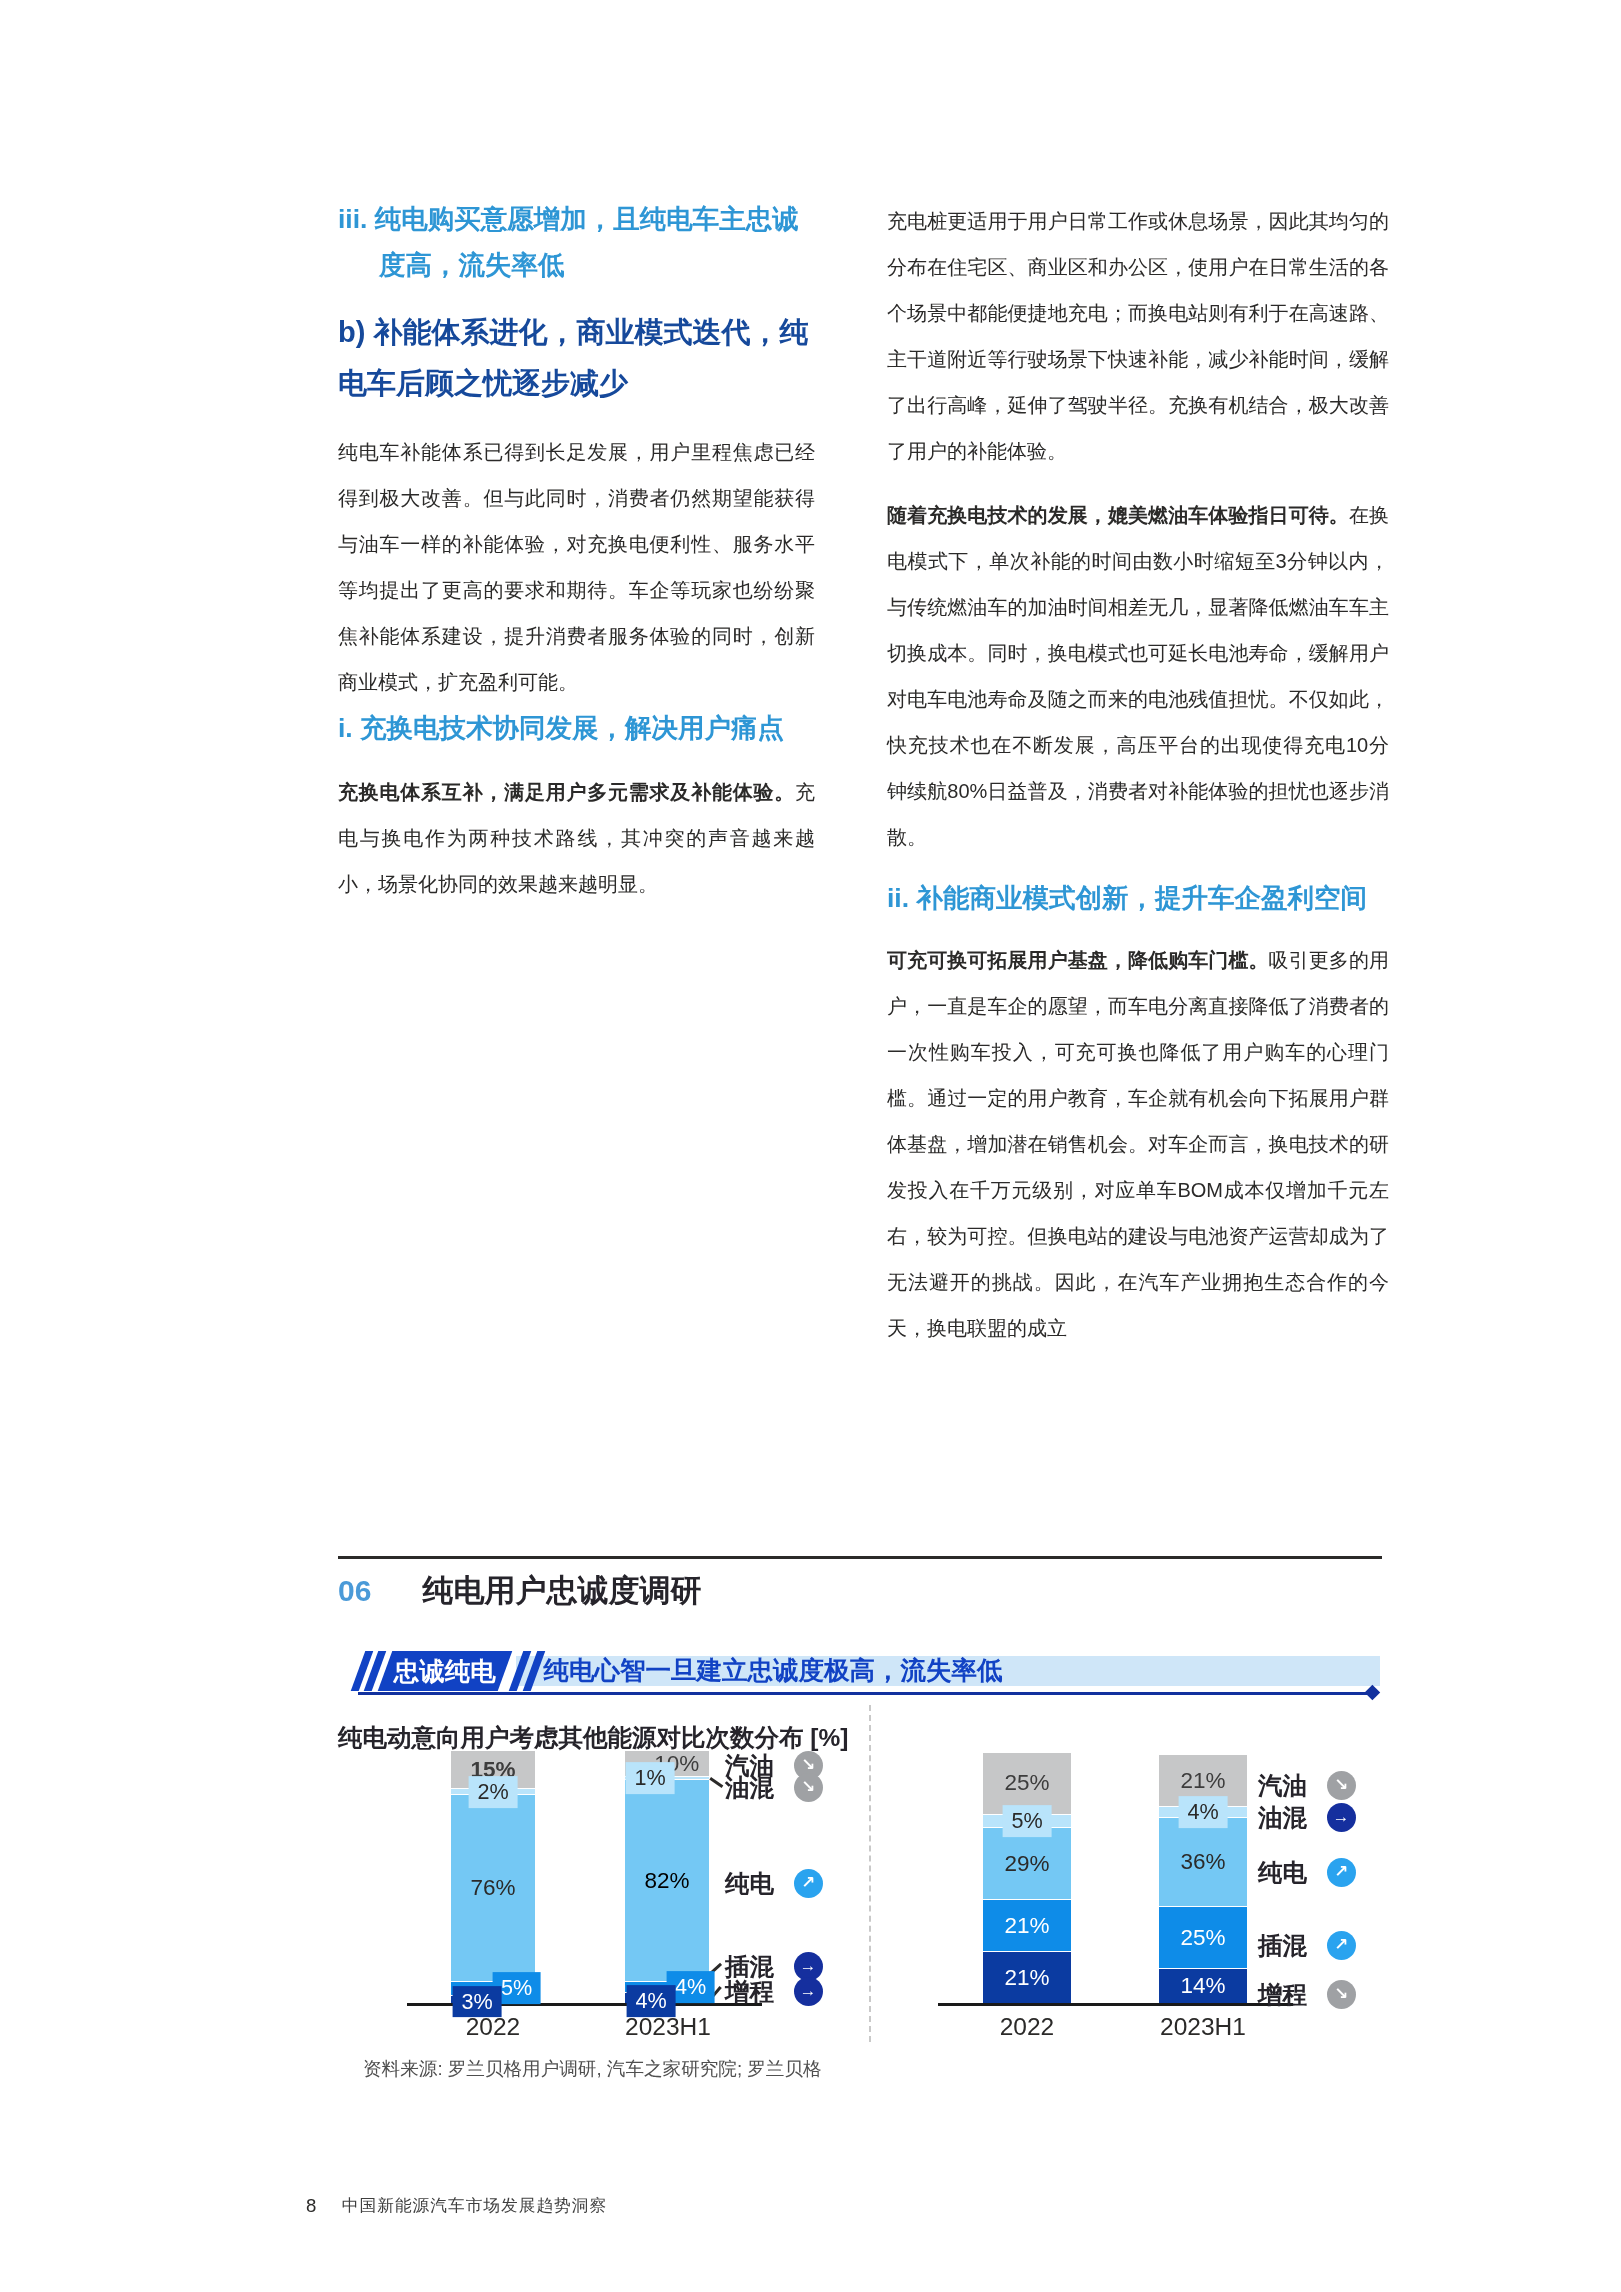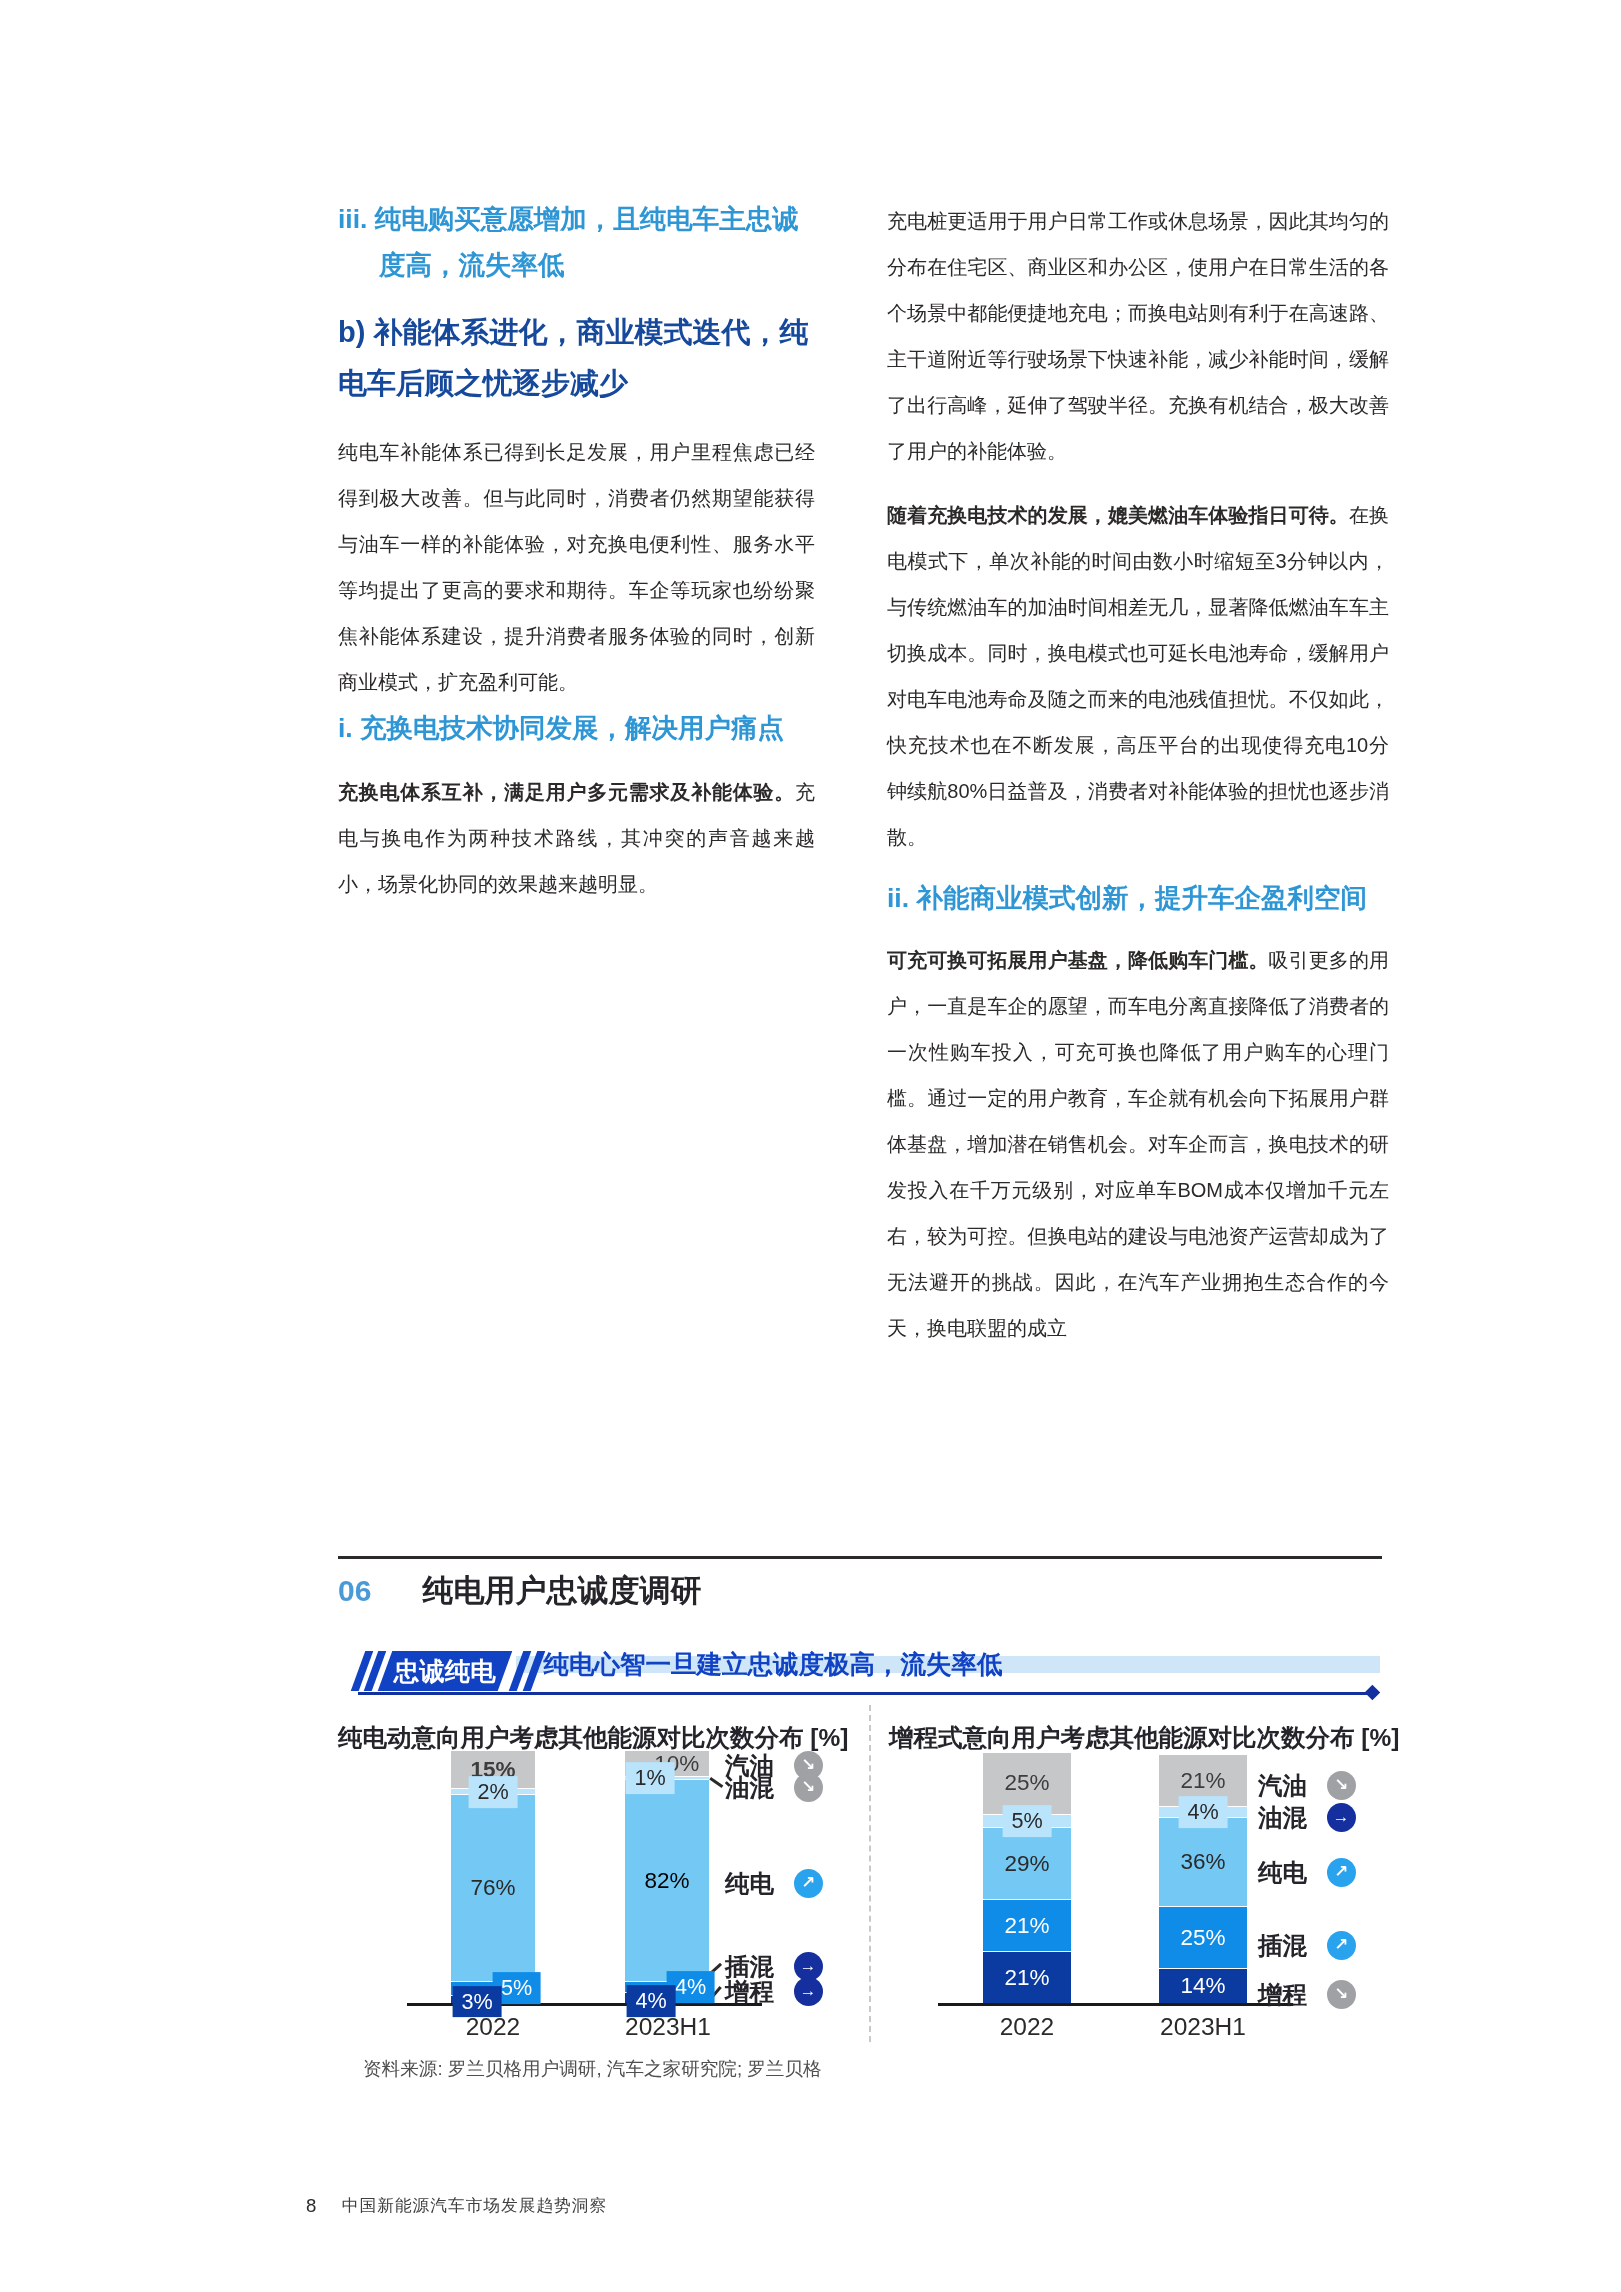--- a/index.html
+++ b/index.html
@@ -22,21 +22,21 @@
   .ref{color:#2e96d5;font-weight:bold;}
 
   
   .fig-rule{position:absolute;left:338px;top:1556px;width:1044px;height:2.9px;background:#2b2a29;}
   .fig-head{position:absolute;left:338px;top:1570px;width:1044px;}
   .fig-num{font-size:30px;font-weight:bold;color:#4a9ad8;}
   .fig-title{font-size:31px;font-weight:bold;color:#26242b;margin-left:51px;}
 
   
   .banner{position:absolute;left:338px;top:1649px;width:1044px;height:49px;}
-  .strip{position:absolute;left:178px;top:6.9px;right:2px;height:17px;background:#cfe6f8;
+  .strip{position:absolute;left:178px;top:6.9px;right:2px;height:30px;background:#cfe6f8;
          display:flex;align-items:center;padding-left:27.4px;box-sizing:border-box;text-align:center;}
   .strip-text{color:#1142c4;font-weight:bold;font-size:25.5px;}
   .badge{position:absolute;left:47px;top:2px;width:120px;height:40px;background:#1142c4;
          transform:skewX(-20deg);display:flex;align-items:center;justify-content:center;z-index:3;}
   .badge-text{color:#ffffff;font-weight:bold;font-size:25.5px;transform:skewX(20deg);white-space:nowrap;}
   .slash{position:absolute;top:2px;width:7.8px;height:40px;background:#1142c4;transform:skewX(-20deg);z-index:3;}
   .sl1{left:19.6px;}.sl2{left:33px;}.sl3{left:178px;}.sl4{left:192px;}
   .banner-line{position:absolute;left:19.6px;top:43px;width:1012px;height:2.9px;background:#12319e;}
   .banner-dot{position:absolute;left:1029px;top:38px;width:10.8px;height:10.8px;background:#12319e;transform:rotate(45deg);}
 
@@ -188,21 +188,20 @@
           <span class="legend-name">插混</span>
           <span class="legend-icon" style="background: rgb(21, 47, 158);">→</span>
         </div>
         <div class="legend-item li-4">
           <span class="legend-name">增程</span>
           <span class="legend-icon" style="background: rgb(21, 47, 158);">→</span>
         </div>
       </div>
     <div class="divider"></div>
     <div class="chart c1">
-      <div class="chart-title">增程式意向用户考虑其他能源对比次数分布 [%]</div>
       <div class="bar b0">
           <div class="seg seg-0" style="height: 61px; background: rgb(198, 199, 200);">
             <span class="in-label" style="color: rgb(61, 61, 61);">25%</span>
           </div>
           <div class="seg seg-1" style="height: 12.3px; background: rgb(185, 228, 251);">
             <span class="chip" style="color: rgb(43, 42, 41); background: rgb(185, 228, 251);">5%</span>
           </div>
           <div class="seg seg-2" style="height: 71px; background: rgb(116, 200, 244);">
             <span class="in-label" style="color: rgb(43, 42, 41);">29%</span>
           </div>

